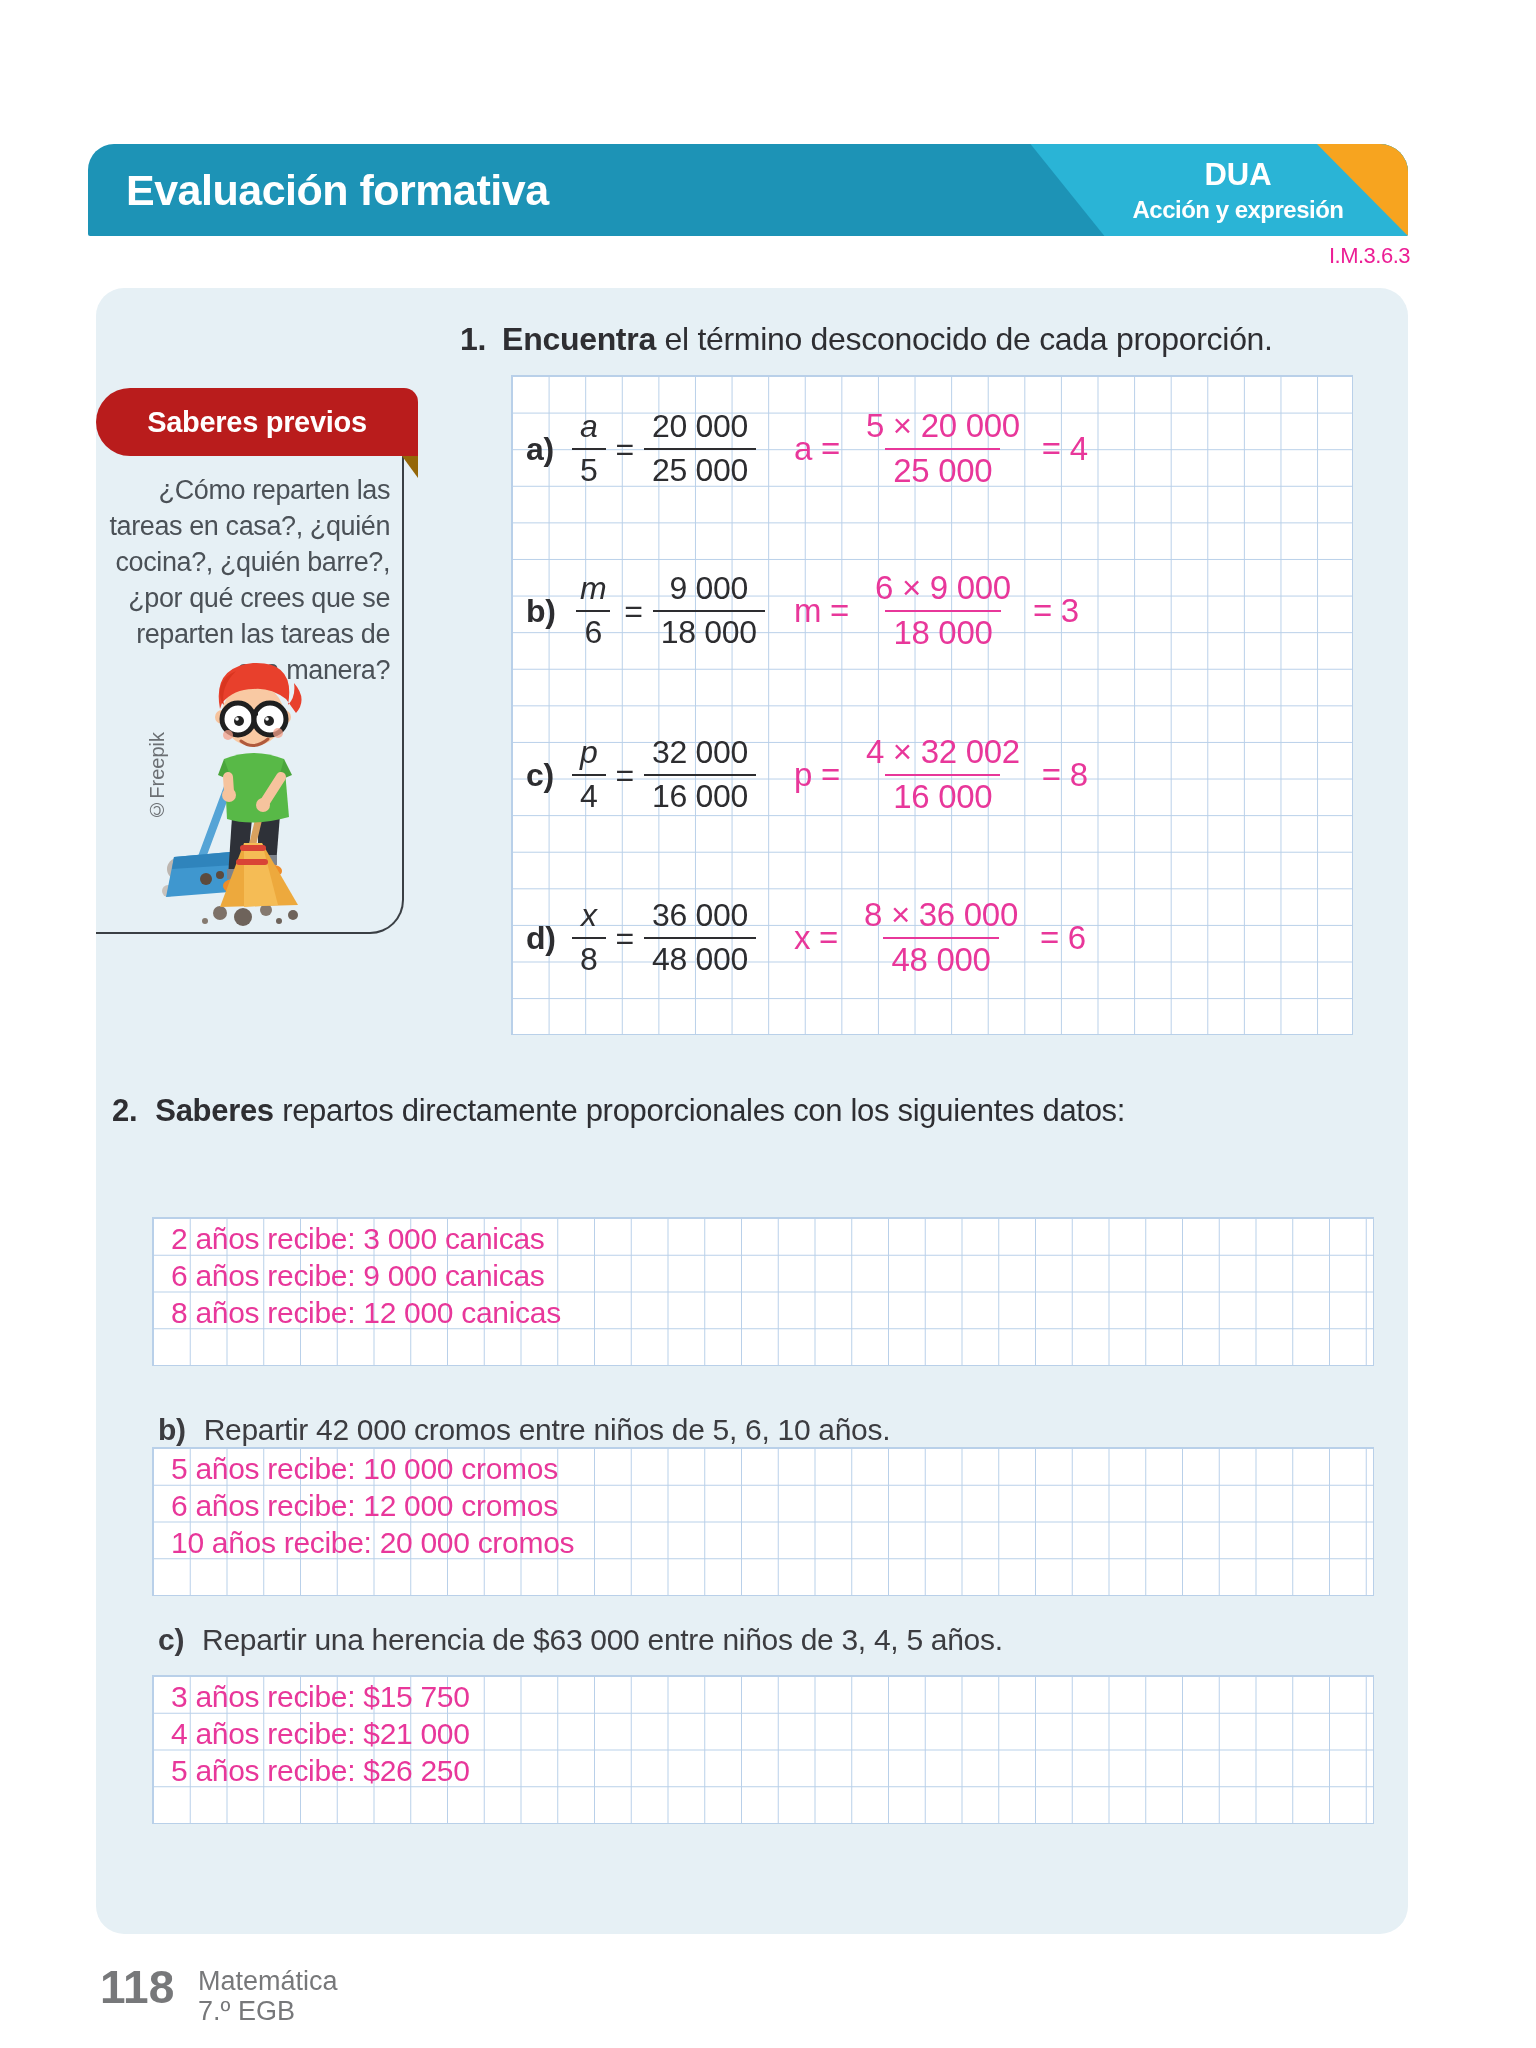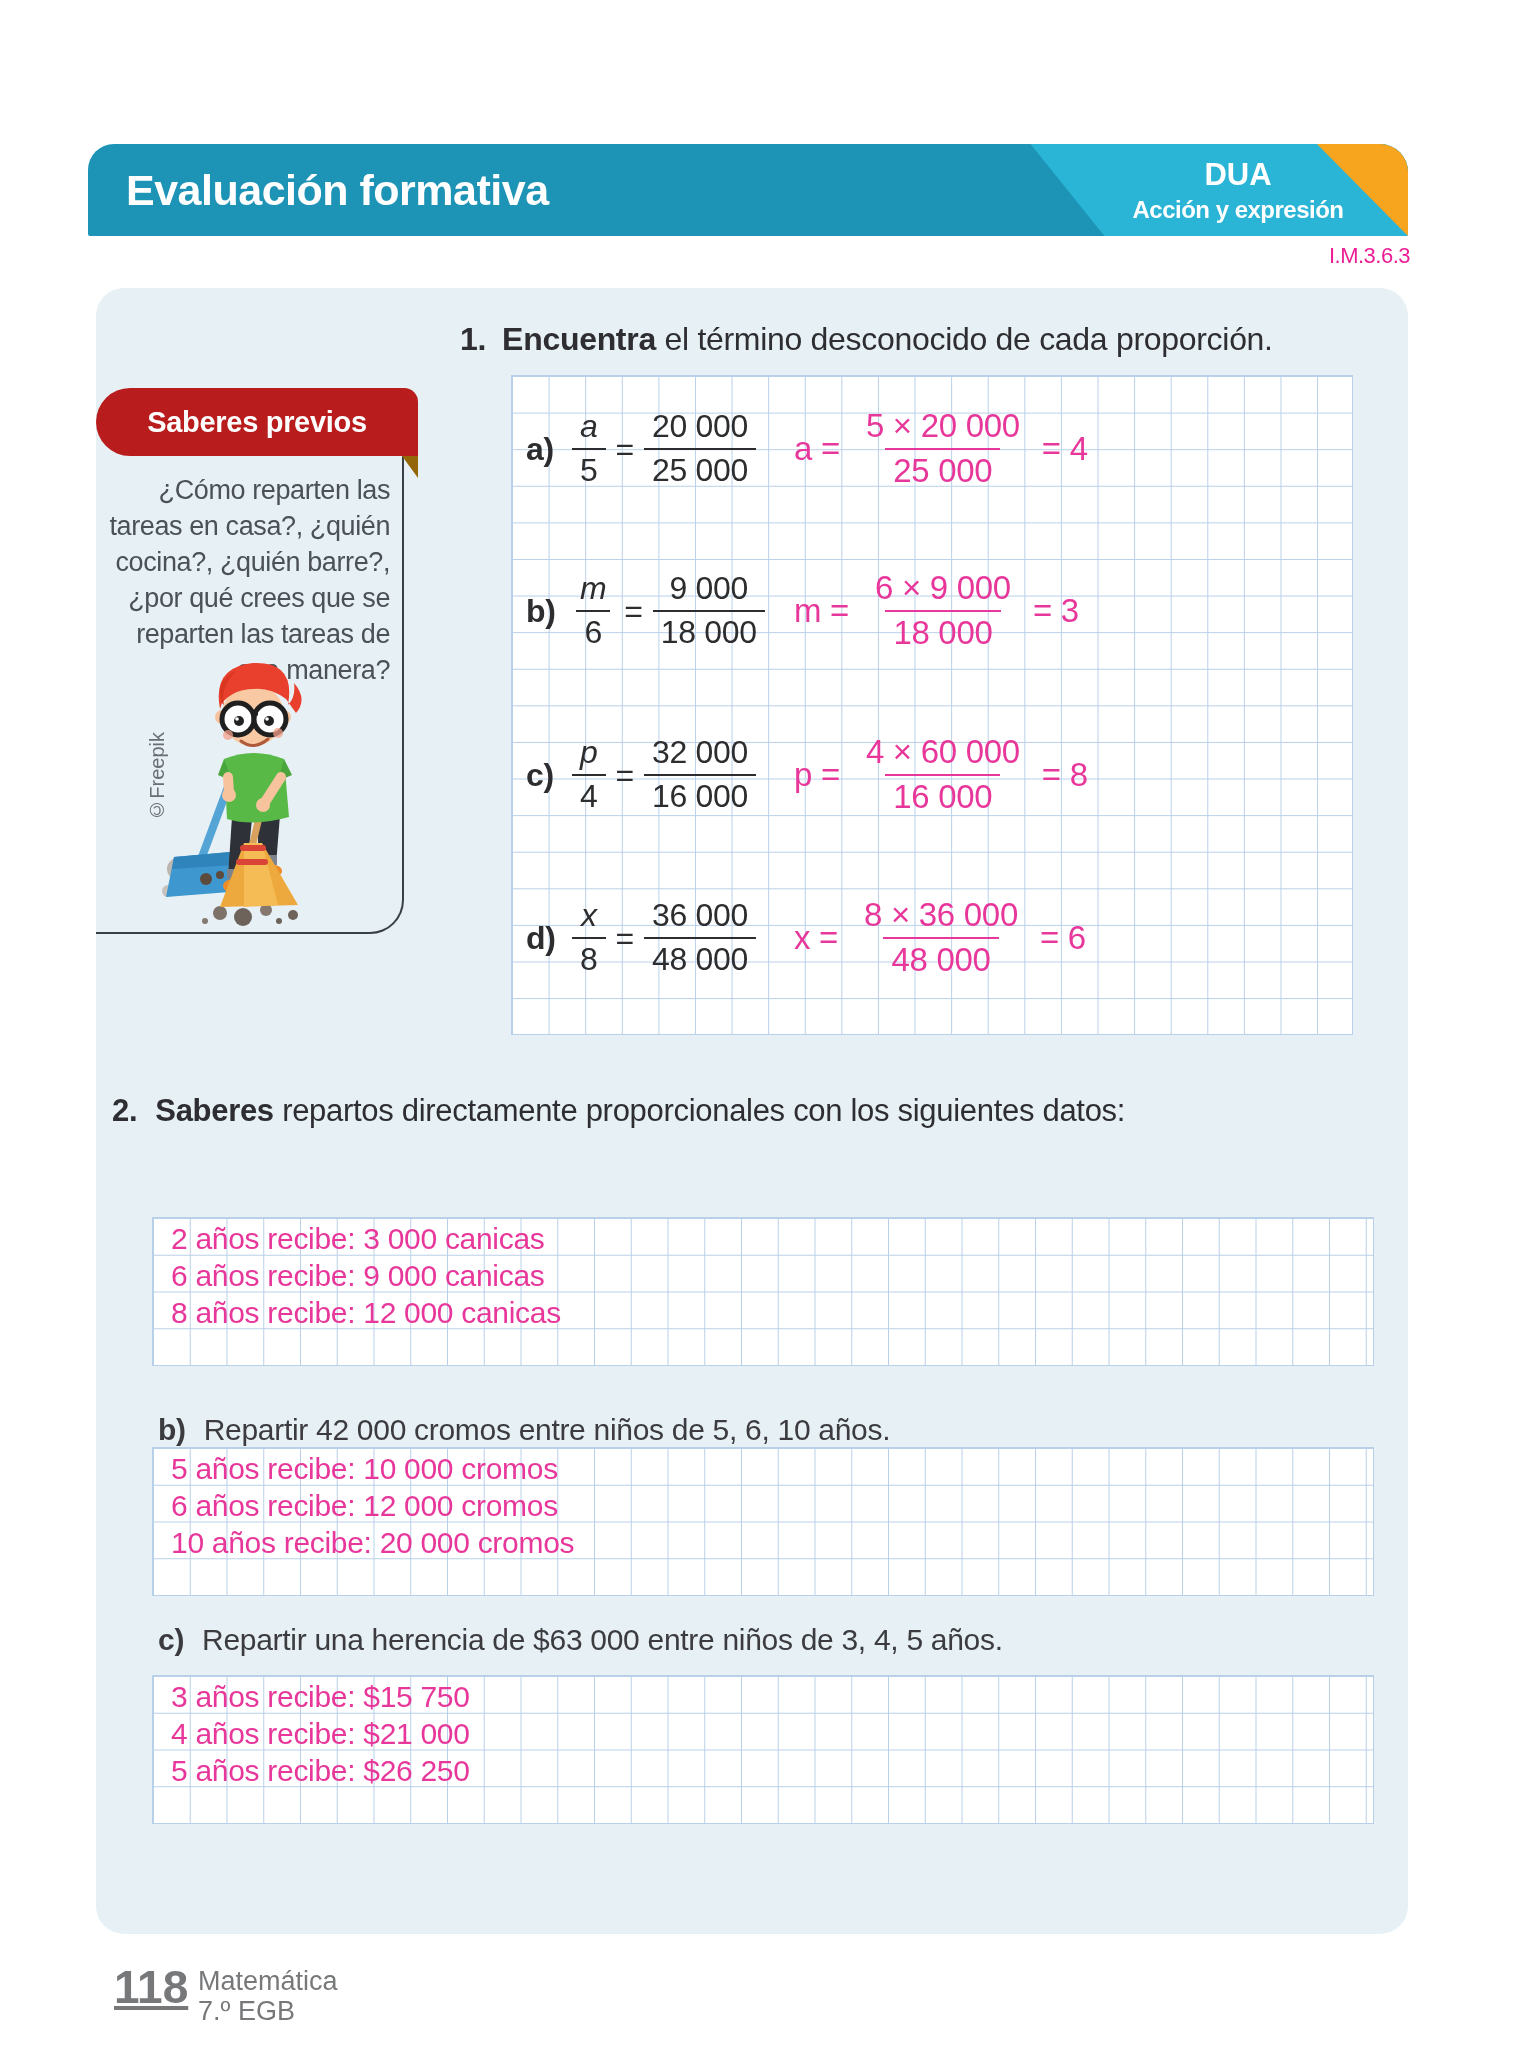--- a/index.html
+++ b/index.html
@@ -73,22 +73,22 @@
   .pgroup{display:flex;align-items:center;font-size:33px;}
   .pgroup .pvar{margin-right:18px;}
   .pgroup .pres{margin-left:14px;}
 
   
   .ans{position:absolute;left:18px;font-size:30px;line-height:37px;color:#e8379a;
        letter-spacing:-0.3px;white-space:nowrap;text-align:center;}
   .ans.r0{top:2px;} .ans.r1{top:39px;} .ans.r2{top:76px;}
 
   
-  .pageno{position:absolute;left:114px;top:1928px;font-size:46px;font-weight:bold;color:#77787a;
-        letter-spacing:0;text-decoration:underline;}
+  .pageno{position:absolute;left:100px;top:1928px;font-size:46px;font-weight:bold;color:#77787a;
+        letter-spacing:0;}
   .fmeta{position:absolute;left:198px;top:1934px;font-size:27px;color:#77787a;line-height:30px;
         letter-spacing:0;}
 </style>
 </head>
 <body>
 
 <div class="page">
 
   <div class="hbar">
     <div class="cyan"></div>
@@ -230,21 +230,21 @@
           </span>
         <span class="eq">=</span>
         <span class="frac">
             <span class="fn">32 000</span>
             <span class="fd">16 000</span>
           </span>
       </span>
       <span class="pgroup pink">
         <span class="pvar">p =</span>
         <span class="frac">
-            <span class="fn">4 × 60 000</span>
+            <span class="fn">4 × 32 002</span>
             <span class="fd">16 000</span>
           </span>
         <span class="pres">= 8</span>
       </span>
     </div>
 
     <div class="p-row" style="top:501px">
       <span class="plab">d)</span>
       <span class="printed">
         <span class="frac">

